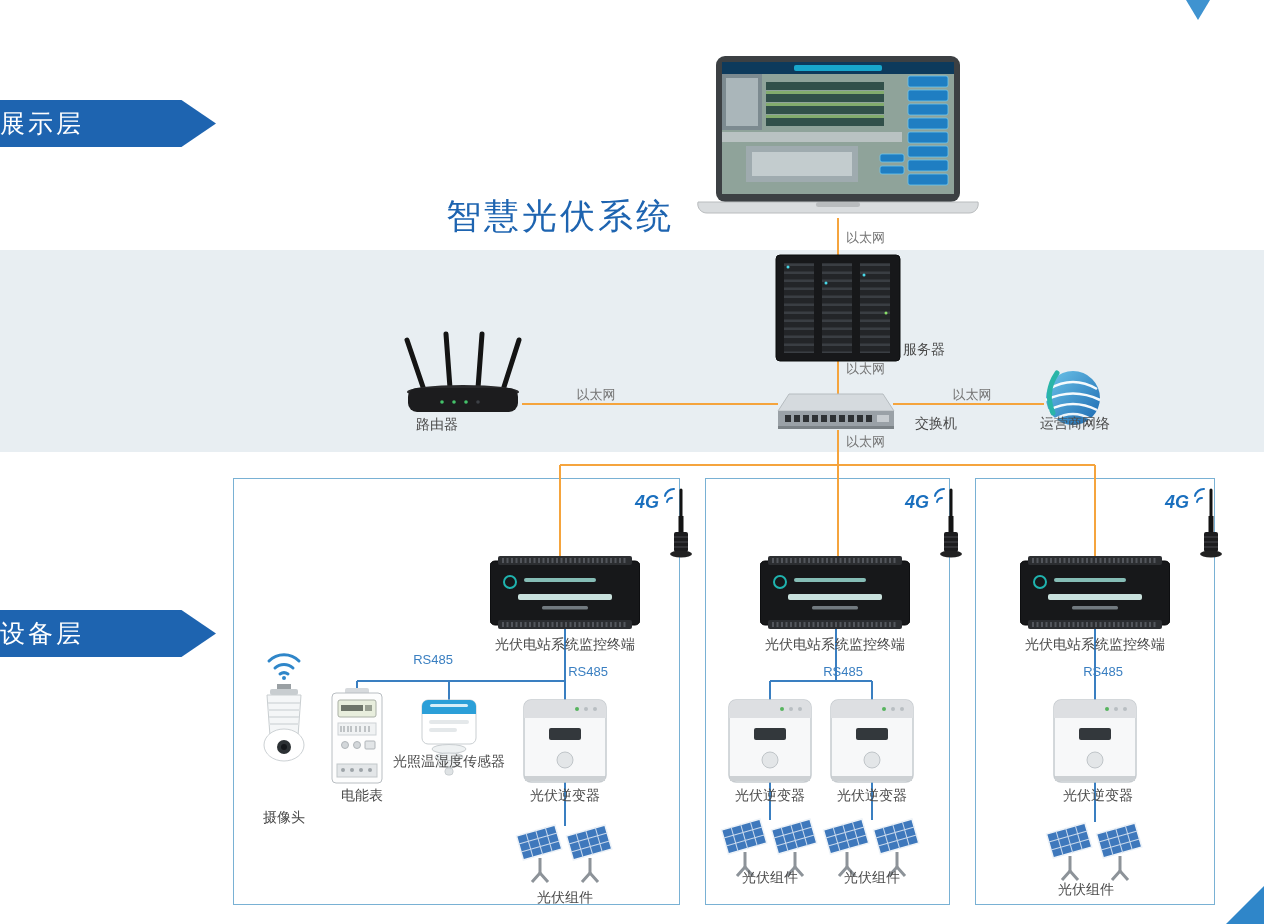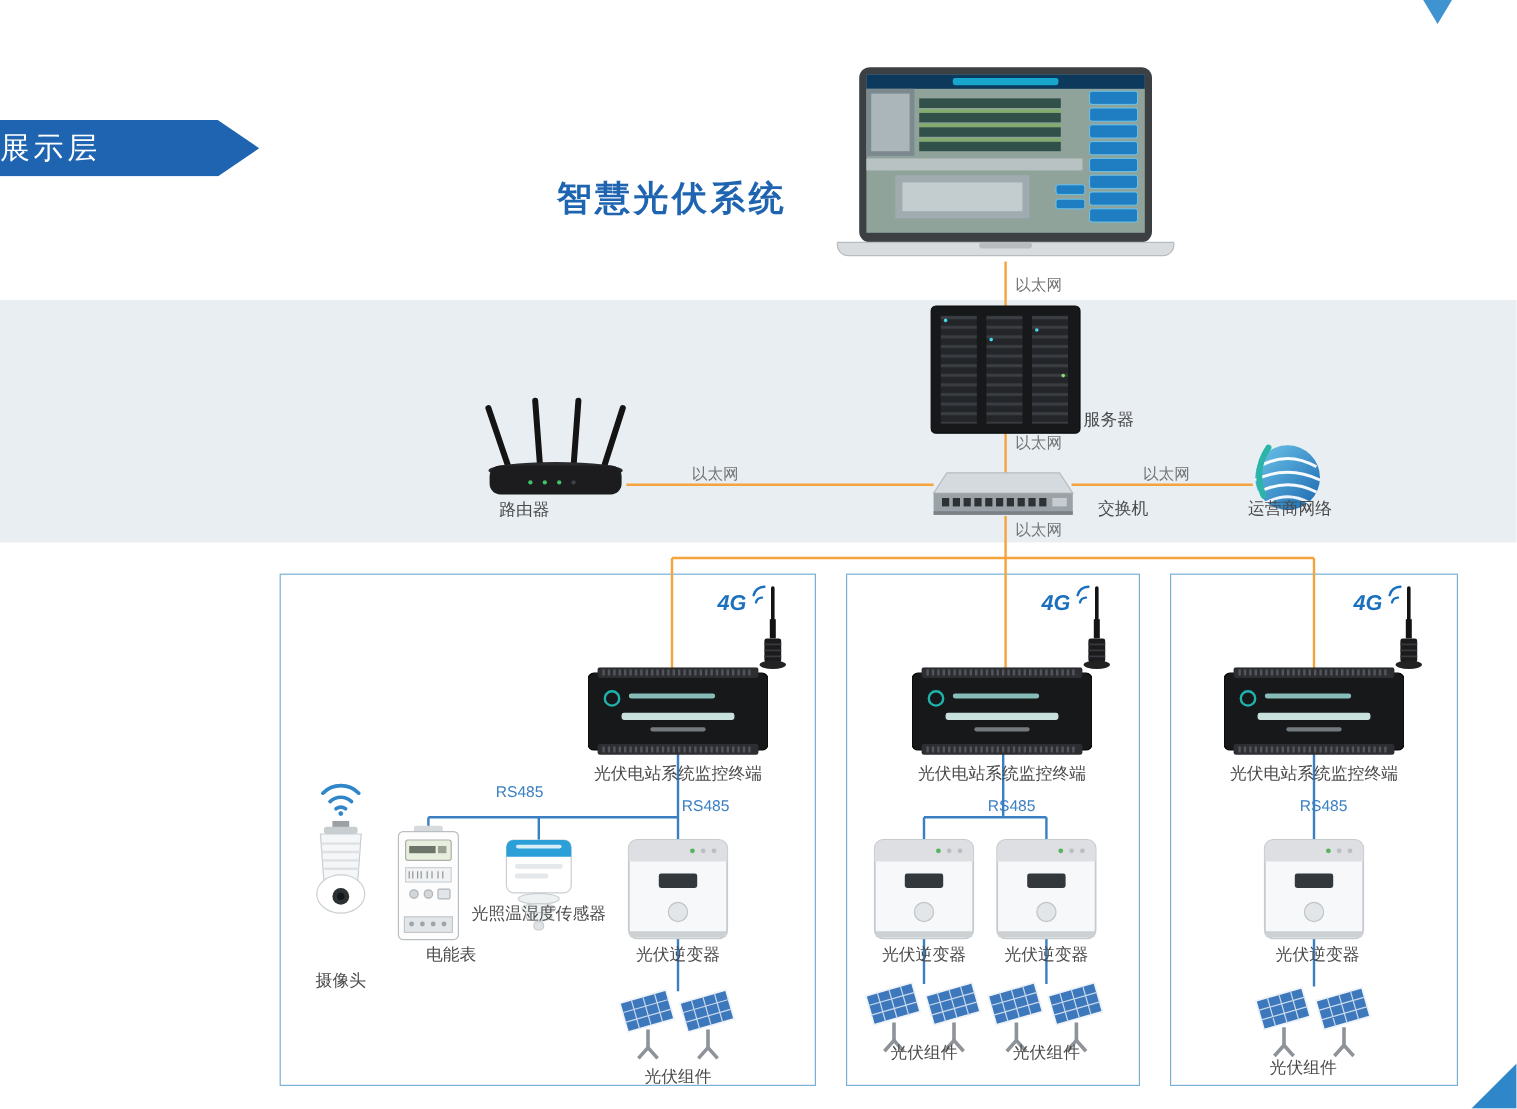--- a/index.html
+++ b/index.html
@@ -11,25 +11,25 @@
   .dev { position:absolute; z-index:3; line-height:0; }
   .banner { position:absolute; left:0; width:216px; height:47px; display:flex; align-items:center;
             color:#fff; font-size:25px; letter-spacing:3px; z-index:2;
             clip-path:polygon(0 0, 84% 0, 100% 50%, 84% 100%, 0 100%); }
   .banner.blue { background:#1e64b0; }
   .banner.orange { background:#f5a43d; }
   .lbl { position:absolute; z-index:4; font-size:14px; color:#4a4a4a; white-space:nowrap; }
   .ctr { transform:translateX(-50%); }
   .orange-t { color:#737373; font-size:13px; }
   .blue-t { color:#3a7fc1; font-size:13px; }
-  .title { position:absolute; z-index:4; font-size:29px; font-weight:700; letter-spacing:3px;
-           color:#1e64b0; white-space:nowrap; }
+  .title { position:absolute; z-index:4; font-size:35px; font-weight:400; letter-spacing:3px;
+           color:#1e64b0; white-space:nowrap;margin-top:47px; }
   .g4 { position:absolute; left:0; top:6px; font-style:italic; font-weight:700; font-size:18px;
         color:#1a6fbe; z-index:4; }
-  .ant { position:absolute; z-index:3; width:64px; height:76px; }
+  .ant { position:absolute; z-index:3; width:64px; height:76px;margin-left:37px; }
 </style>
 </head>
 <body>
 
 <div id="canvas">
 
   <div class="band"></div>
 
   <div class="dev" style="left:1178px;top:0">
     <svg width="40" height="22">
@@ -48,20 +48,23 @@
 
   <svg id="wires" width="1264" height="924">
     <path fill="none" stroke="#f5a43d" stroke-width="2" d="M838 218 V258 M838 360 V400 M522 404 H778 M893 404 H1044 M838 430 V465 M560 465 H1095 M560 465 V560 M838 465 V560 M1095 465 V560"></path>
     <path fill="none" stroke="#3a7fc1" stroke-width="2" d="M565 626 V702 M357 681 H565 M357 681 V692 M449 681 V702 M565 782 V826
          M836 626 V681 M770 681 H872 M770 681 V702 M872 681 V702 M770 782 V820 M872 782 V820
          M1095 626 V702 M1095 782 V822"></path>
   </svg>
 
   <div class="banner blue" style="top:100px">
     <span>展示层</span>
+  </div>
+  <div class="banner blue" style="top:610px">
+    <span>设备层</span>
   </div>
 
   <div class="title ctr" style="left:560px;top:146px">智慧光伏系统</div>
 
   <div class="dev" style="left:688px;top:54px">
     <svg width="300" height="166" viewBox="0 0 300 166">
       <rect x="28" y="2" width="244" height="146" rx="9" fill="#3c4043"></rect>
       <rect x="34" y="8" width="232" height="132" fill="#8fa39a"></rect>
       <rect x="34" y="8" width="232" height="12" fill="#0d3a5c"></rect>
       <rect x="106" y="11" width="88" height="6" rx="2" fill="#19b4d8" opacity="0.9"></rect>
@@ -446,21 +449,21 @@
   <div class="lbl ctr" style="left:565px;top:636px">光伏电站系统监控终端</div>
   <div class="lbl ctr" style="left:835px;top:636px">光伏电站系统监控终端</div>
   <div class="lbl ctr" style="left:1095px;top:636px">光伏电站系统监控终端</div>
 
   <div class="lbl blue-t ctr" style="left:433px;top:652px">RS485</div>
   <div class="lbl blue-t ctr" style="left:588px;top:664px">RS485</div>
   <div class="lbl blue-t ctr" style="left:843px;top:664px">RS485</div>
   <div class="lbl blue-t ctr" style="left:1103px;top:664px">RS485</div>
 
   <div class="lbl ctr" style="left:284px;top:809px">摄像头</div>
-  <div class="lbl ctr" style="left:376px;top:787px">电能表</div>
+  <div class="lbl ctr" style="left:362px;top:787px">电能表</div>
   <div class="lbl ctr" style="left:449px;top:753px">光照温湿度传感器</div>
   <div class="lbl ctr" style="left:565px;top:787px">光伏逆变器</div>
   <div class="lbl ctr" style="left:770px;top:787px">光伏逆变器</div>
   <div class="lbl ctr" style="left:872px;top:787px">光伏逆变器</div>
   <div class="lbl ctr" style="left:1098px;top:787px">光伏逆变器</div>
 
   <div class="lbl ctr" style="left:565px;top:889px">光伏组件</div>
   <div class="lbl ctr" style="left:770px;top:869px">光伏组件</div>
   <div class="lbl ctr" style="left:872px;top:869px">光伏组件</div>
   <div class="lbl ctr" style="left:1086px;top:881px">光伏组件</div>

